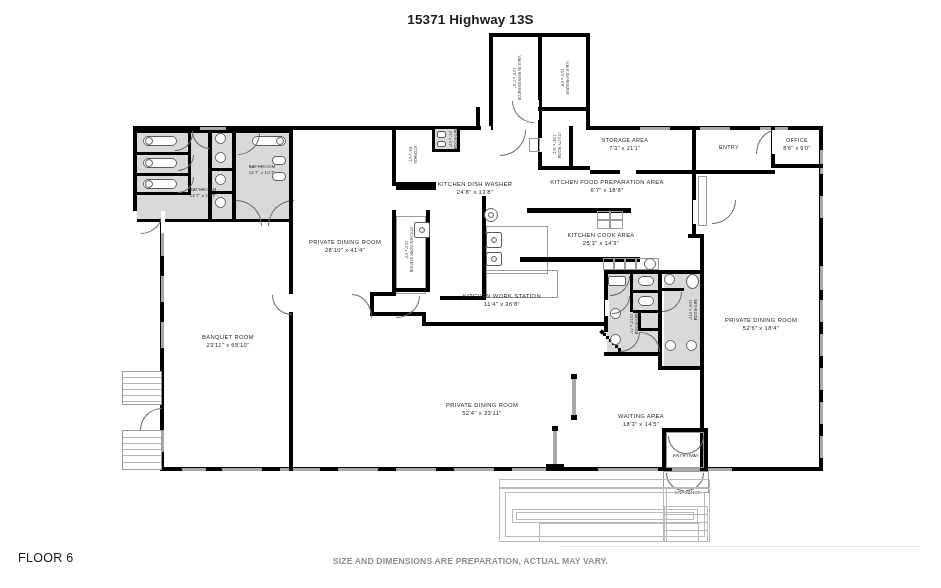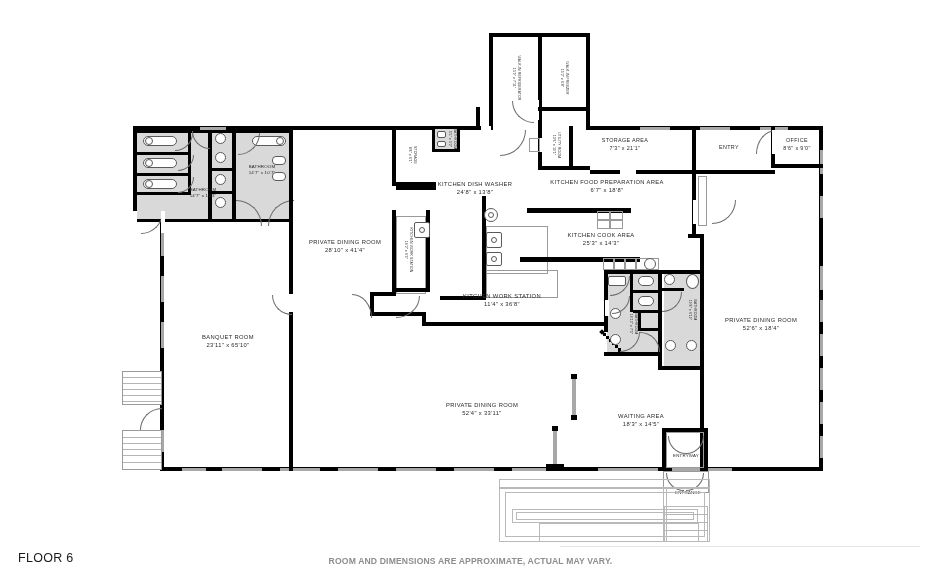--- a/index.html
+++ b/index.html
@@ -67,20 +67,21 @@
   .label.tiny  { font-size: 3.5px; letter-spacing: .1px; }
   .rot-cw   { transform: rotate(90deg); transform-origin: 50% 50%; }
   .label.ctr { transform: translate(-50%, -50%); }
   .label.ctr.rot-cw  { transform: translate(-50%,-50%) rotate(90deg); }
 </style>
 </head>
 <body>
 
 <div id="page">
 
+  <div id="plan-title">15371 Highway 13S</div>
 
   <div>
 
     <div class="wall" style="left:133px; top:126px; width:346px; height:4px;"></div>
 
     <div class="wall" style="left:588px; top:126px; width:235px; height:4px;"></div>
 
     <div class="wall" style="left:160px; top:126px; width:4px; height:345px;"></div>
 
     <div class="wall" style="left:133px; top:126px; width:4px; height:85px;"></div>
@@ -484,15 +485,15 @@
     <div class="thin2" style="left:664px; top:506px; width:44px; height:36px;"></div>
     <div class="stair-line" style="left:665px; top:514px; width:42px;"></div>
     <div class="stair-line" style="left:665px; top:522px; width:42px;"></div>
     <div class="stair-line" style="left:665px; top:530px; width:42px;"></div>
     <div class="thin2" style="left:663px; top:487px; width:4px; height:55px;"></div>
     <div class="thin2" style="left:499px; top:479px; width:211px; height:10px;"></div>
   </div>
 
   <div id="footer-rule"></div>
   <div id="floor-label">FLOOR 6</div>
-  <div id="disclaimer">ROOM AND DIMENSIONS ARE APPROXIMATE, ACTUAL MAY VARY.</div>
+  <div id="disclaimer">SIZE AND DIMENSIONS ARE PREPARATION, ACTUAL MAY VARY.</div>
 
 </div>
 
 </body></html>

